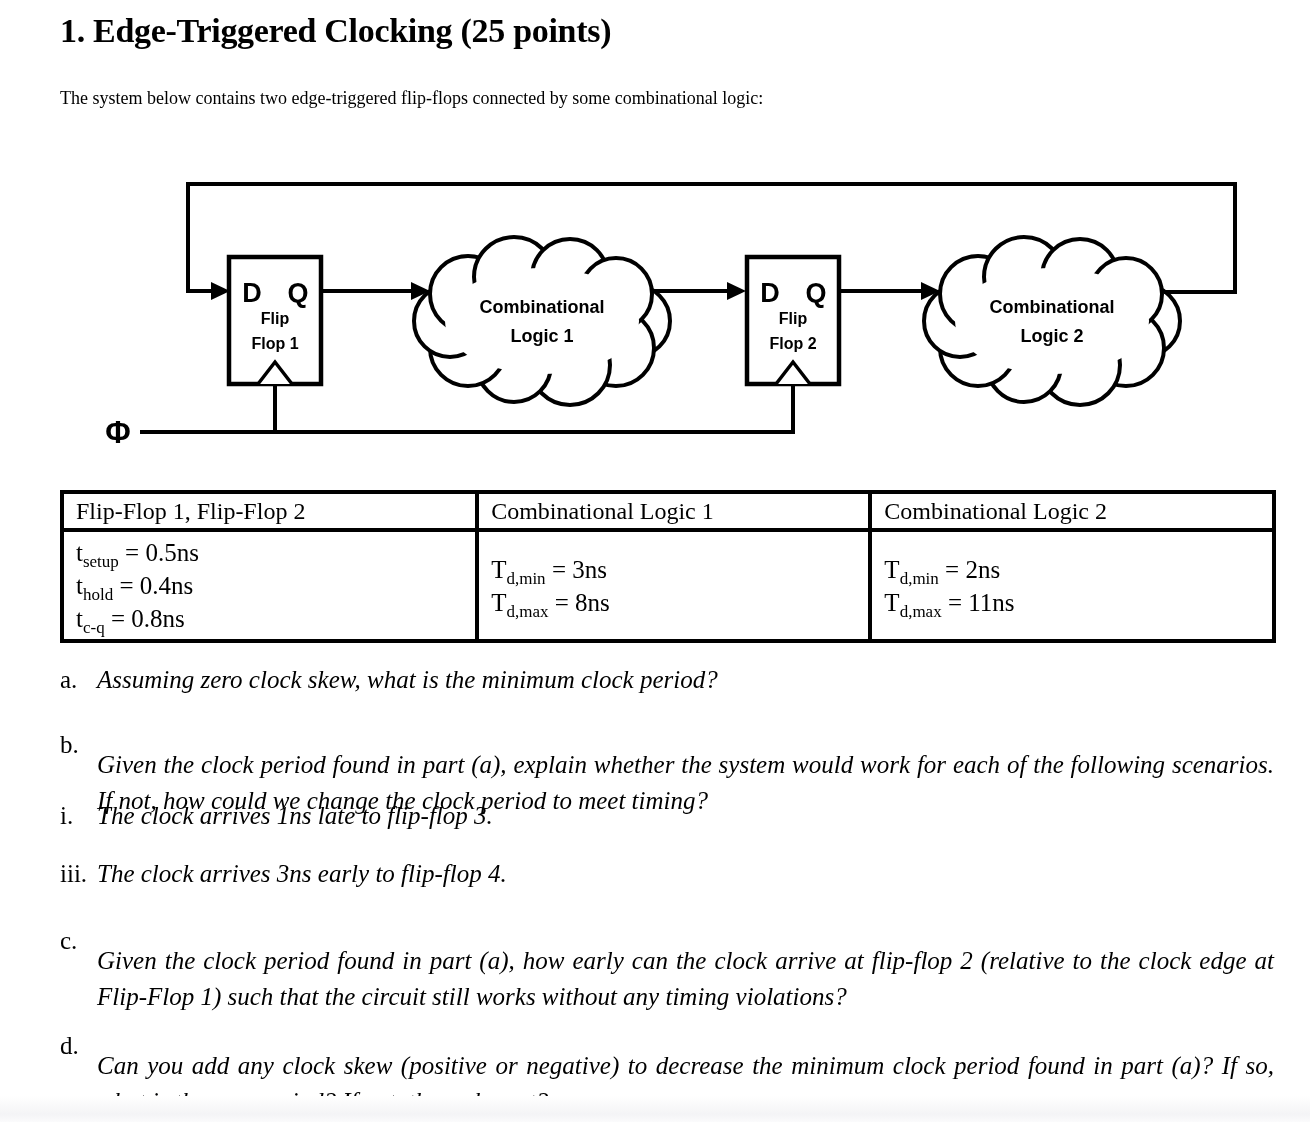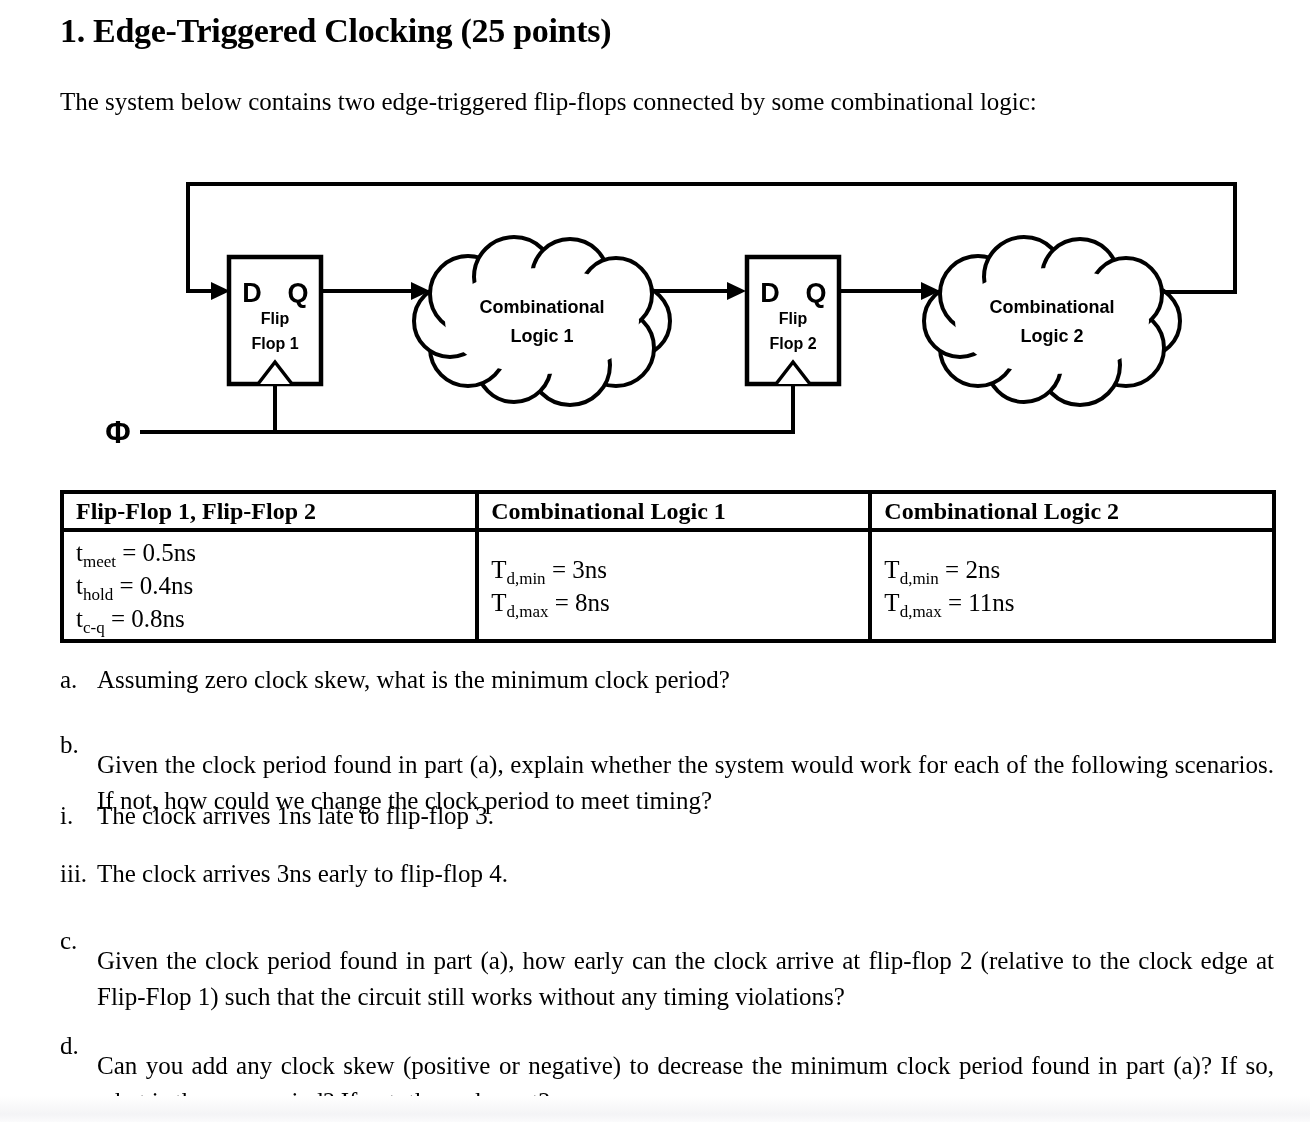--- a/index.html
+++ b/index.html
@@ -11,21 +11,21 @@
     background: #ffffff;
     overflow: hidden;
   }
   .title {
     position: absolute; left: 60px; top: 12px;
     font-size: 34px; font-weight: bold; letter-spacing: -0.3px;
     margin: 0;
   }
   .intro {
     position: absolute; left: 60px; top: 88px; right: 40px;
-    font-size: 25px; margin: 0;
+    font-size: 18px; margin: 0;
   }
   .diagram {
     position: absolute; left: 0; top: 152px;
   }
   .diagram .wire { stroke: #000; stroke-width: 4; fill: none; }
   .diagram .boxline { stroke: #000; stroke-width: 4.5; fill: #fff; }
   .diagram .tri { stroke: #000; stroke-width: 3.5; fill: #fff; }
   .diagram .arrow { fill: #000; stroke: none; }
   .diagram .cloudc { stroke: #000; stroke-width: 4; fill: #fff; }
   .diagram .cloudcover { fill: #fff; stroke: none; }
@@ -39,35 +39,35 @@
   .philabel { font-size: 31px; }
   .timing-table {
     position: absolute; left: 60px; top: 490px; width: 1216px;
     border-collapse: collapse;
     table-layout: fixed;
   }
   .timing-table th, .timing-table td {
     border: 4px solid #000;
   }
   .timing-table th {
-    font-size: 24px; font-weight: bold; text-align: left;
+    font-size: 24px; font-weight: normal; text-align: left;
     padding: 3px 4px 3px 12px; height: 28px; margin-top: 36px;
   }
   .timing-table td {
     font-size: 25px; vertical-align: middle;
     padding: 4px 4px 4px 12px; height: 96px; line-height: 33px;
   }
   .timing-table sub { font-size: 17px; line-height: 0; }
   .col1 { width: 34.3%; } .col2 { width: 32.4%; } .col3 { width: 33.3%; }
   .q {
     position: absolute; left: 60px; right: 36px;
     display: flex; font-size: 25px; line-height: 36px;
   }
   .q-label { width: 37px; flex: none; }
-  .q-text { flex: 1; }
+  .q-text { flex: 1; font-style: italic; }
   .q-just .q-text { text-align: justify; margin-top: 20px; }
   .scan-band {
     position: absolute; left: 0; top: 1096px; width: 100%; height: 26px;
     background: linear-gradient(180deg, #ffffff 0%, #f4f4f6 70%, #fbfbfc 100%);
   }
 </style>
 </head>
 <body>
 
 <div class="page">
@@ -149,21 +149,21 @@
     <thead>
       <tr>
         <th class="col1">Flip-Flop 1, Flip-Flop 2</th>
         <th class="col2">Combinational Logic 1</th>
         <th class="col3">Combinational Logic 2</th>
       </tr>
     </thead>
     <tbody>
       <tr>
         <td>
-          <div class="param"><span>t</span><sub>meet</sub><span> = 0.5ns</span></div>
+          <div class="param"><span>t</span><sub>setup</sub><span> = 0.5ns</span></div>
           <div class="param"><span>t</span><sub>hold</sub><span> = 0.4ns</span></div>
           <div class="param"><span>t</span><sub>c-q</sub><span> = 0.8ns</span></div>
         </td>
         <td>
           <div class="param"><span>T</span><sub>d,min</sub><span> = 3ns</span></div>
           <div class="param"><span>T</span><sub>d,max</sub><span> = 8ns</span></div>
         </td>
         <td>
           <div class="param"><span>T</span><sub>d,min</sub><span> = 2ns</span></div>
           <div class="param"><span>T</span><sub>d,max</sub><span> = 11ns</span></div>

